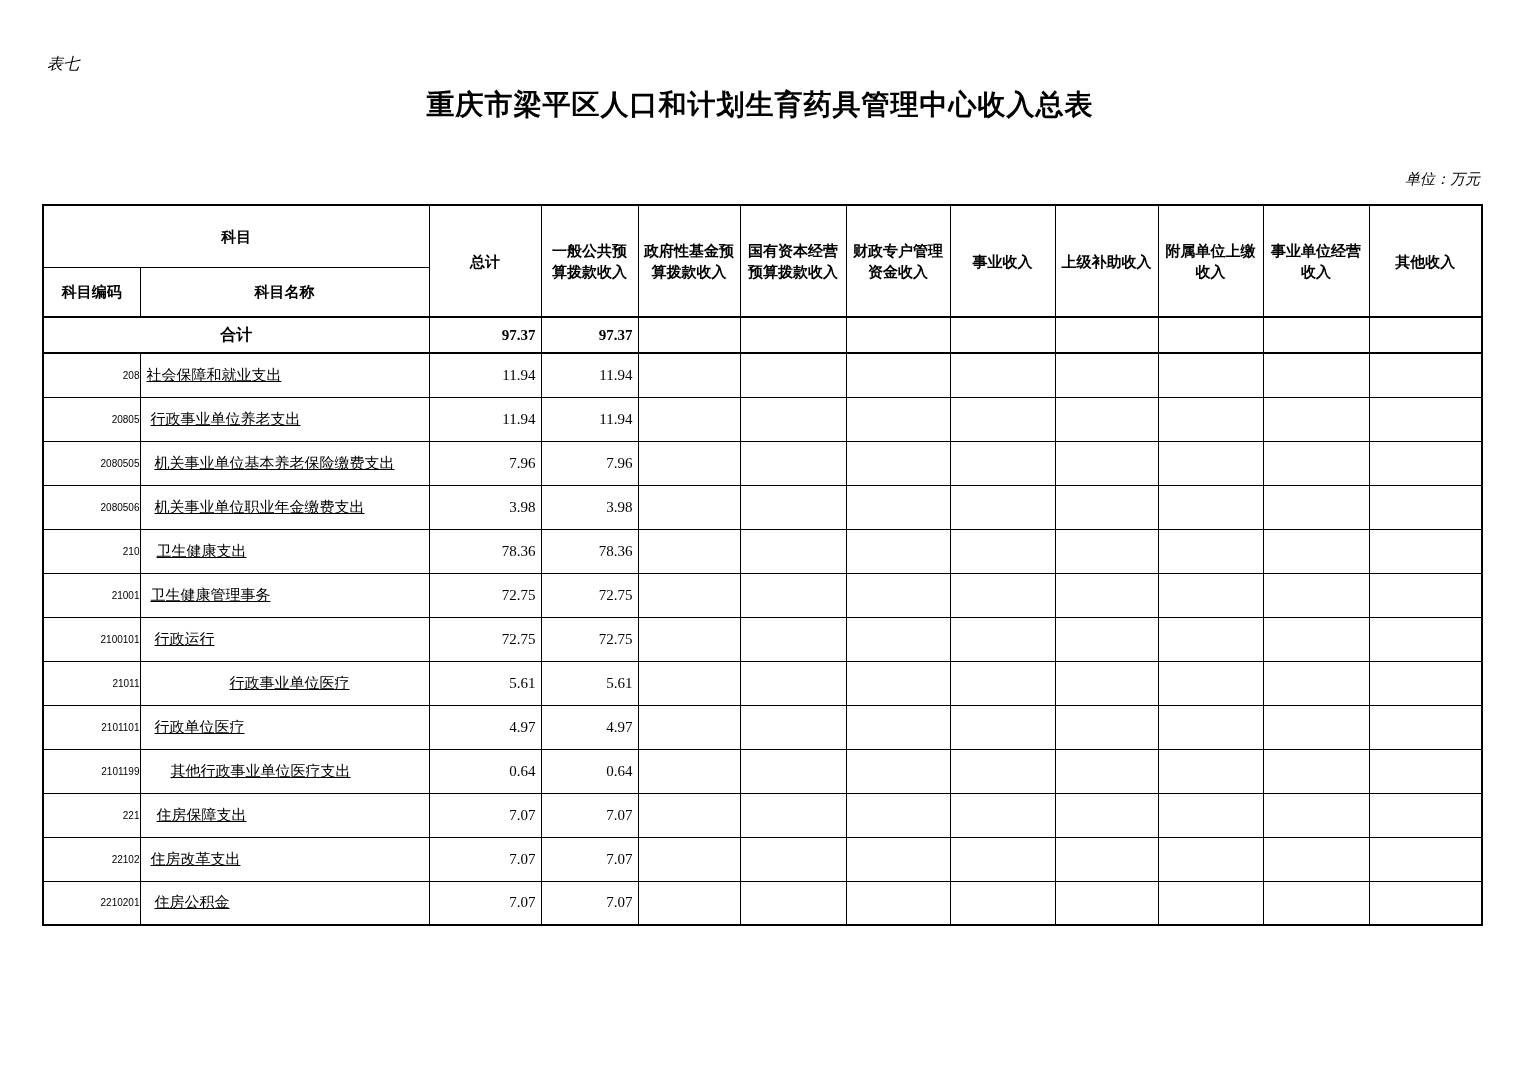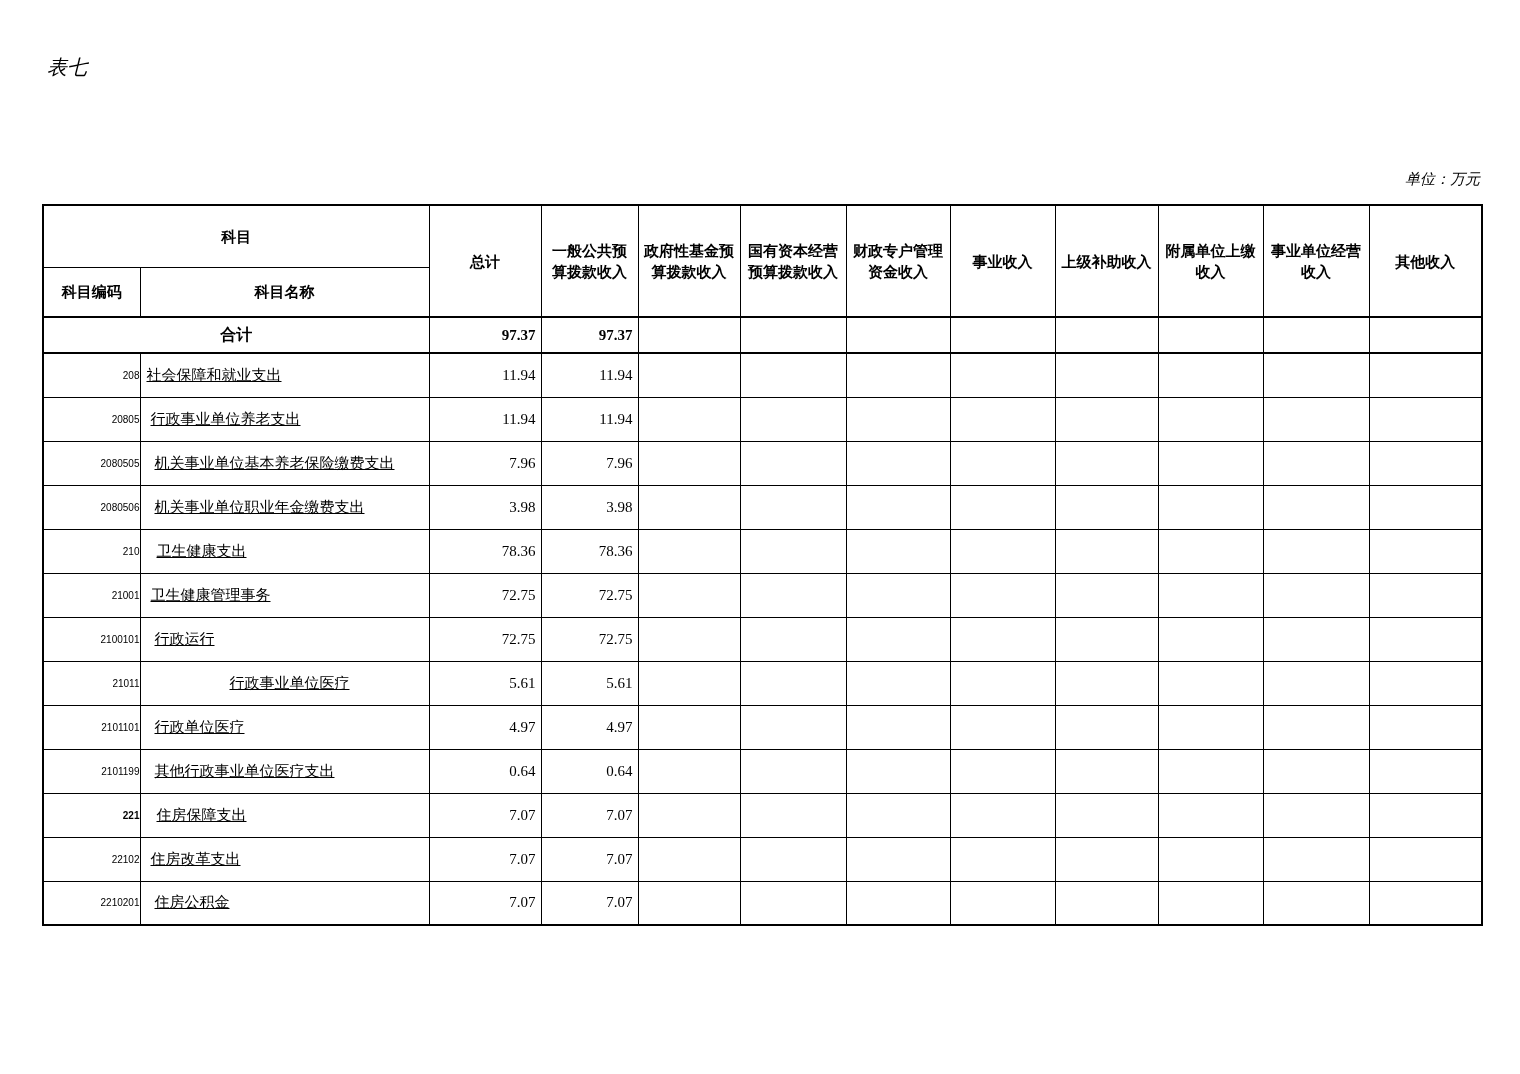--- a/index.html
+++ b/index.html
@@ -6,21 +6,21 @@
   body {
     width: 1520px; height: 1074px;
     background: #ffffff; color: #000000;
     font-family: "Liberation Serif", serif;
     position: relative; overflow: hidden;
   }
   .page { position: absolute; inset: 0; }
 
   .table-label {
     position: absolute; left: 47px; top: 54px;
-    font-size: 20px; font-style: italic;
+    font-size: 16px; font-style: italic;
     font-family: "DejaVu Serif", serif;
   }
   .title {
     position: absolute; left: 0; right: 0; top: 86px; margin: 0;
     text-align: center; font-size: 28px; font-weight: bold;
     font-family: "Liberation Serif", serif; letter-spacing: 1px;
   }
   .unit-note {
     position: absolute; right: 40px; top: 170px;
     font-size: 15px; font-style: italic;
@@ -71,20 +71,21 @@
     text-decoration: underline;
   }
 </style>
 </head>
 <body>
 
 <div class="page">
 
   <div class="table-label">表七</div>
 
+  <h1 class="title">重庆市梁平区人口和计划生育药具管理中心收入总表</h1>
 
   <div class="unit-note">单位：万元</div>
 
   <table class="main">
     <colgroup>
       <col style="width:97px">
         <col style="width:289px">
         <col style="width:112px">
       <col style="width:97px">
         <col style="width:102px">
@@ -251,34 +252,34 @@
           <td class="num"></td>
           <td class="num"></td>
           <td class="num"></td>
           <td class="num"></td>
           <td class="num"></td>
           <td class="num"></td>
           <td class="num"></td>
         </tr>
         <tr class="data-row">
           <td class="code" style="padding-left: 16px;">2101199</td>
-          <td class="name" style="padding-left: 14px;">其他行政事业单位医疗支出</td>
+          <td class="name" style="padding-left: 30px;">其他行政事业单位医疗支出</td>
           <td class="num">0.64</td>
           <td class="num">0.64</td>
           <td class="num"></td>
           <td class="num"></td>
           <td class="num"></td>
           <td class="num"></td>
           <td class="num"></td>
           <td class="num"></td>
           <td class="num"></td>
           <td class="num"></td>
         </tr>
         <tr class="data-row">
-          <td class="code" style="padding-left: 8px; font-weight: bold;">221</td>
+          <td class="code" style="padding-left: 8px;">221</td>
           <td class="name" style="padding-left: 16px;">住房保障支出</td>
           <td class="num">7.07</td>
           <td class="num">7.07</td>
           <td class="num"></td>
           <td class="num"></td>
           <td class="num"></td>
           <td class="num"></td>
           <td class="num"></td>
           <td class="num"></td>
           <td class="num"></td>

